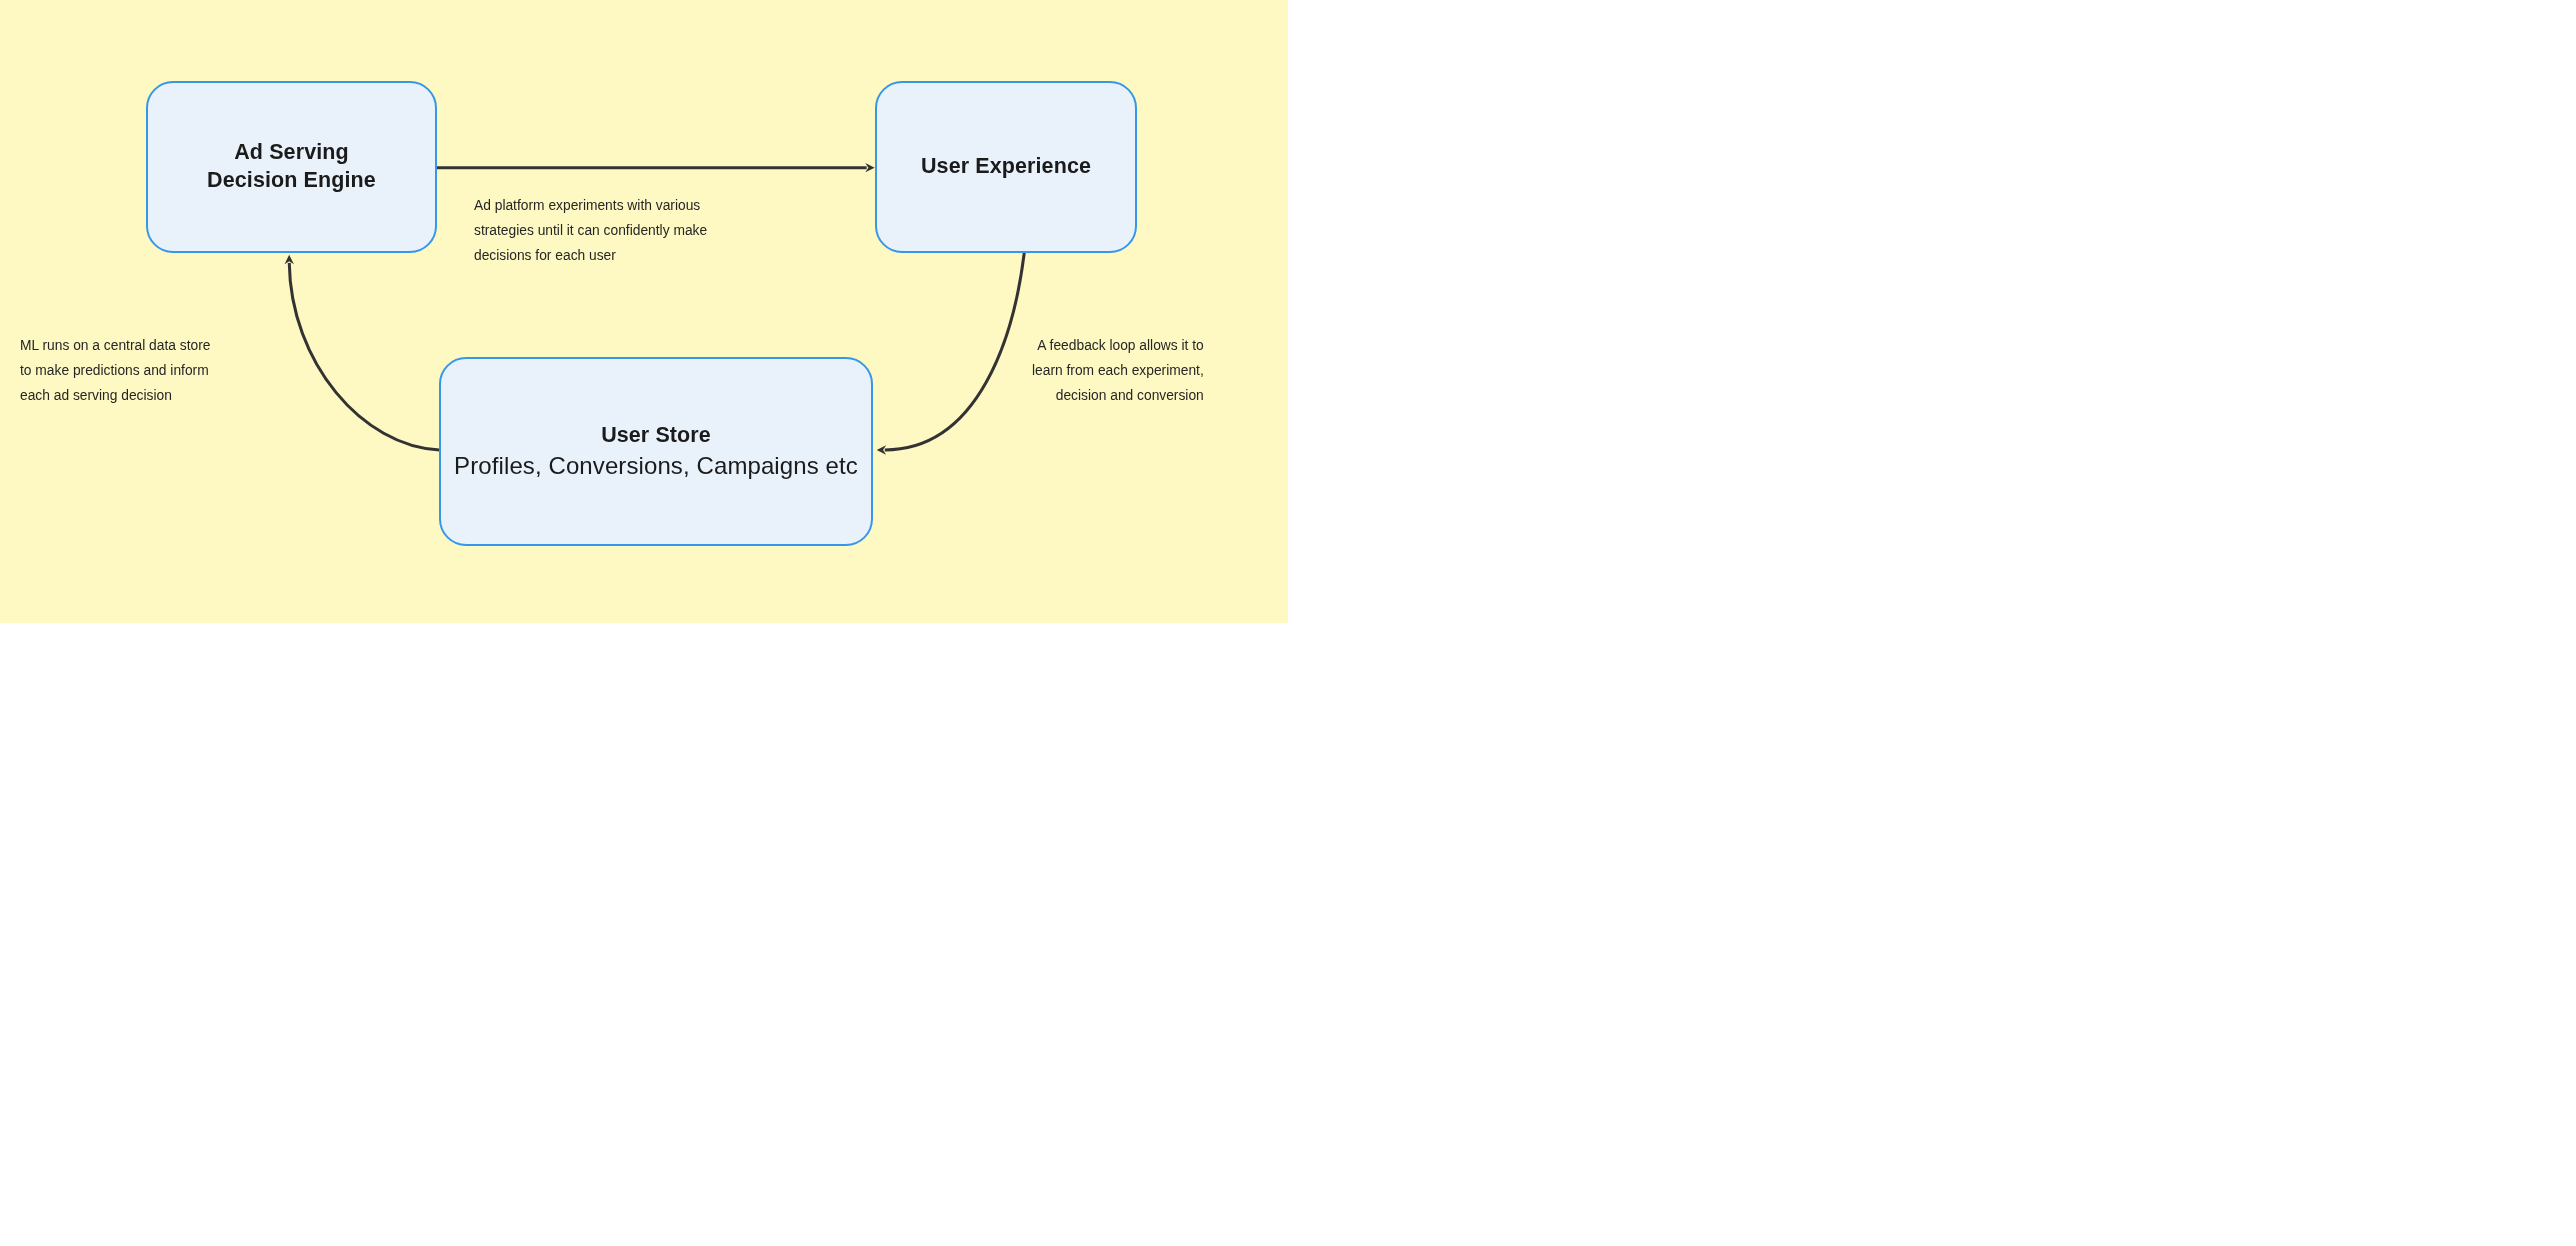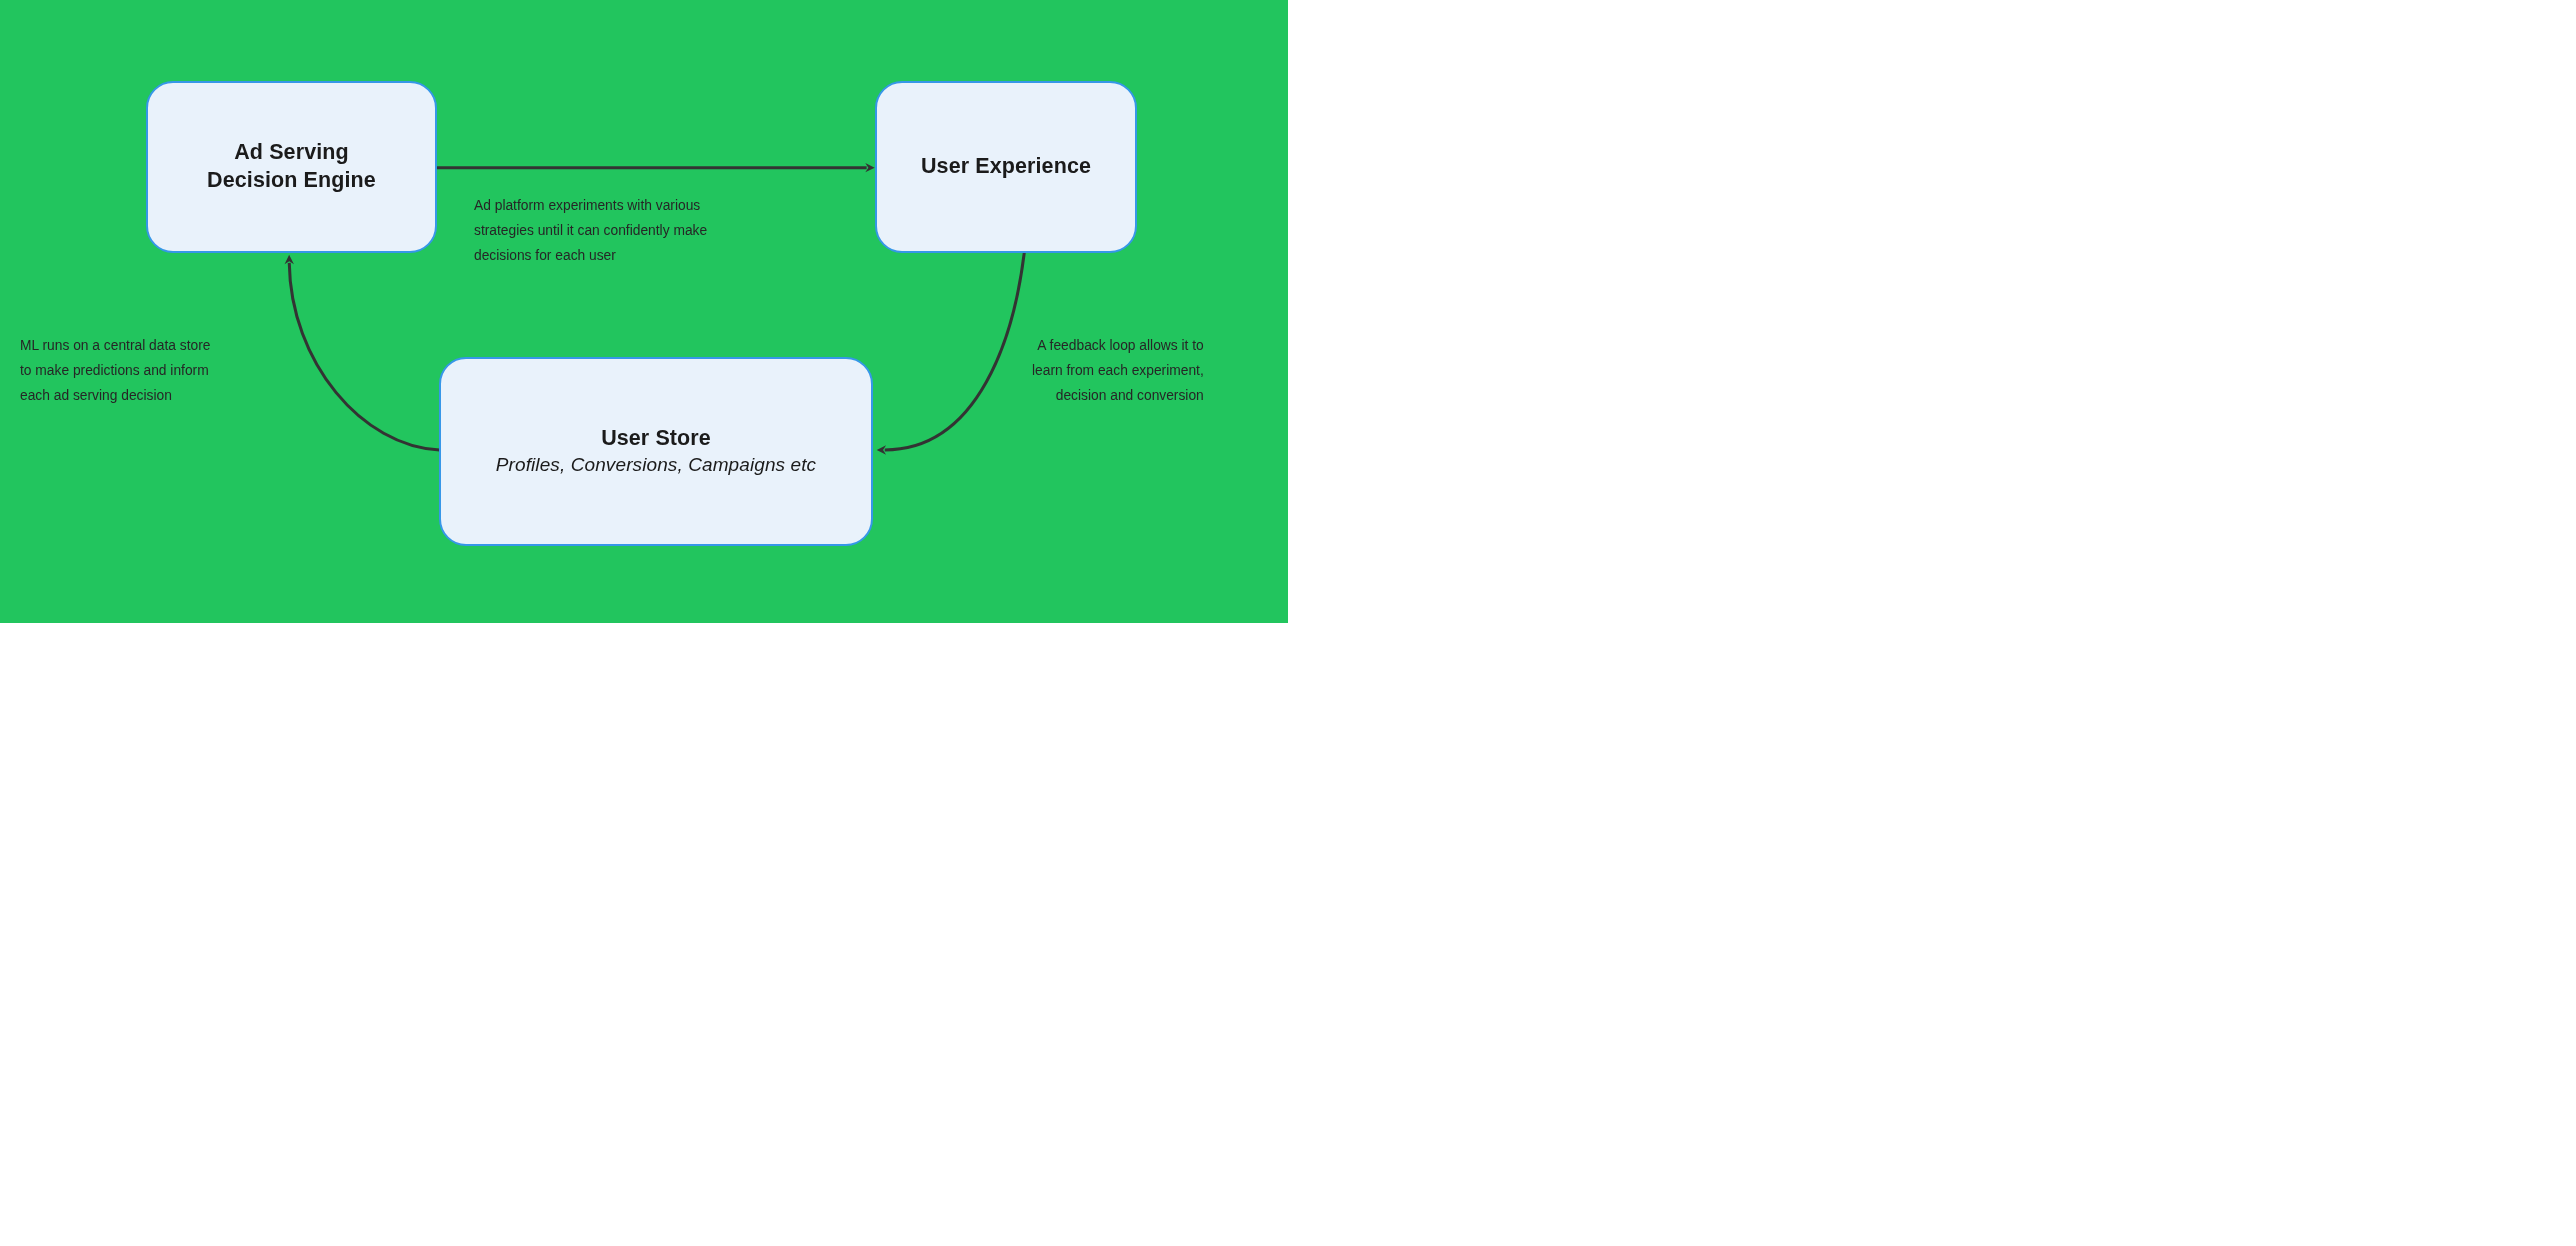--- a/index.html
+++ b/index.html
@@ -4,21 +4,21 @@
 <style>
   html, body {
     margin: 0;
     padding: 0;
     background: #ffffff;
   }
   .canvas {
     position: relative;
     width: 1288px;
     height: 623px;
-    background: #22c55e;
+    background: #fef9c3;
     font-family: "Liberation Sans", "DejaVu Sans", sans-serif;
     overflow: hidden;
   }
   .arrow-layer {
     position: absolute;
     left: 0; top: 0;
     width: 1288px; height: 623px;
     pointer-events: none;
   }
   .node {
@@ -38,22 +38,21 @@
   .node-data-store   { left: 439px;  top: 357px; width: 434px; height: 189px; }
   .node-title {
     font-weight: bold;
     font-size: 21.5px;
     line-height: 1.3;
     color: #1b1b1b;
     white-space: pre-line;
     letter-spacing: 0.1px;
   }
   .node-subtitle {
-    font-style: italic;
-    font-size: 19px;
+    font-size: 24px;
     line-height: 1.3;
     color: #1b1b1b;
     letter-spacing: 0.1px;
   }
   .annotation {
     position: absolute;
     font-size: 13.8px;
     line-height: 25px;
     color: #262626;
     white-space: pre-line;

